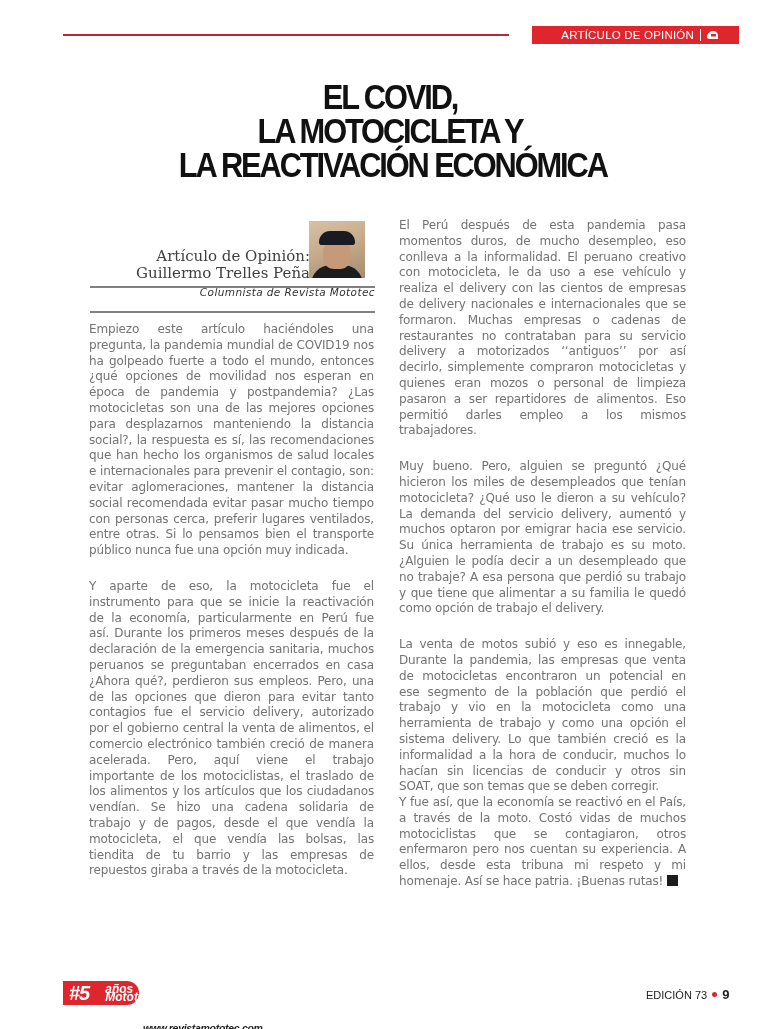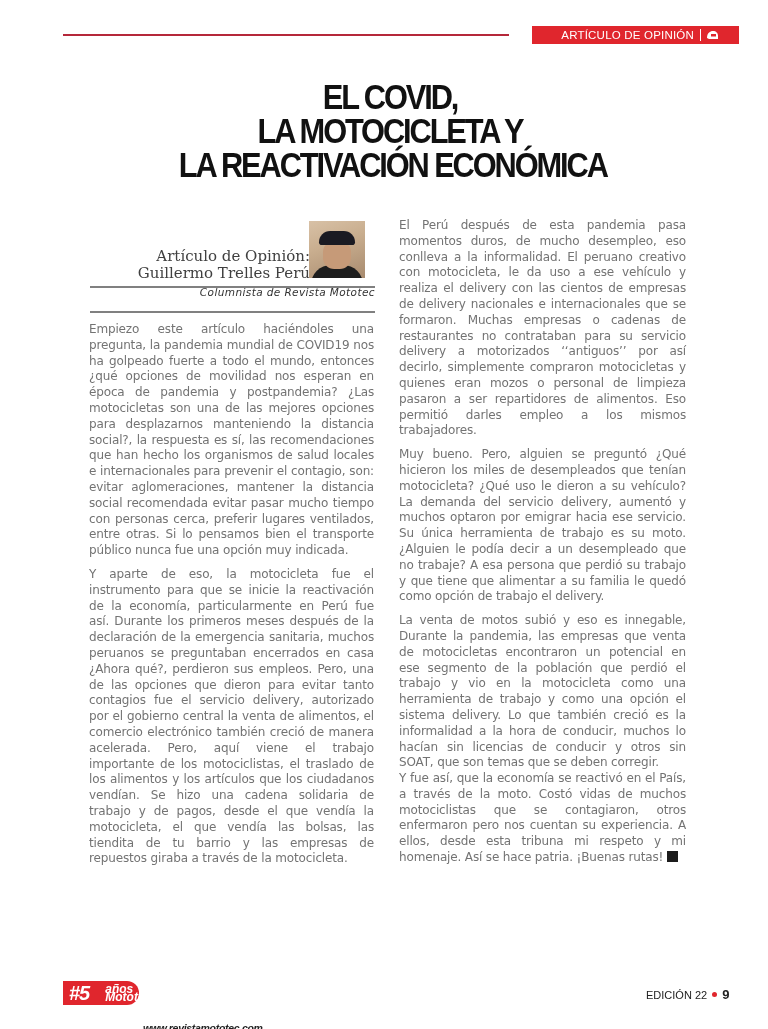--- a/index.html
+++ b/index.html
@@ -22,21 +22,21 @@
   .author-photo .face { position: absolute; left: 14px; top: 20px; width: 28px; height: 28px; background: #c69a78; border-radius: 40%; }
   .author-photo .shirt { position: absolute; left: 2px; top: 44px; width: 52px; height: 20px; background: #1d1d1d; border-radius: 20px 20px 0 0; }
   .rule-a { position: absolute; left: 0; top: 68px; width: 285px; height: 2px; background: #808080; }
   .author-role { position: absolute; right: 5px; top: 68px; font-family: "DejaVu Sans", sans-serif; font-style: italic; font-size: 10.5px; color: #333; letter-spacing: 0.4px; }
   .rule-b { position: absolute; left: 0; top: 93px; width: 285px; height: 2px; background: #808080; }
 
   .col { position: absolute; font-family: "DejaVu Sans", sans-serif; font-size: 12px; line-height: 15.8px; text-align: justify; color: #737373; letter-spacing: -0.15px; }
   .col-left { left: 89px; top: 322px; width: 285px; }
   .col-right { left: 399px; top: 218px; width: 287px; }
   .col p { margin: 0; }
-  .col p.gap { margin-top: 8px; }
+  .col p.gap { margin-top: 20px; }
   .end-mark { display: inline-block; width: 11px; height: 11px; background: #1c1c1c; vertical-align: -1px; margin-left: 4px; }
 
   .footer-logo { position: absolute; left: 63px; top: 981px; width: 76px; height: 24px; background: #e0262d; border-radius: 0 12px 12px 0; color: #fff; display: flex; align-items: center; padding-left: 6px; }
   .footer-logo .num { font-family: "Liberation Sans", sans-serif; font-weight: bold; font-style: italic; font-size: 20px; letter-spacing: -1px; }
   .footer-logo .sub { display: flex; flex-direction: column; font-family: "Liberation Sans", sans-serif; font-weight: bold; font-size: 12px; line-height: 8px; margin-left: 16px; font-style: italic; }
   .footer-url { position: absolute; left: 143px; top: 1022px; font-family: "Liberation Sans", sans-serif; font-weight: bold; font-style: italic; font-size: 10.5px; color: #222; letter-spacing: -0.3px; }
   .footer-edition { position: absolute; left: 646px; top: 987px; font-family: "Liberation Sans", sans-serif; font-size: 11px; color: #222; display: flex; align-items: center; gap: 5px; }
   .footer-edition .dot { width: 5px; height: 5px; border-radius: 50%; background: #e0262d; }
   .footer-edition .page { font-weight: bold; font-size: 13px; }
 </style>
@@ -58,21 +58,21 @@
 
 <h1 class="headline">
   <div>EL COVID,</div>
   <div>LA MOTOCICLETA Y</div>
   <div>LA REACTIVACIÓN ECONÓMICA</div>
 </h1>
 
 <div class="author-block">
   <div class="author-text">
     <div>Artículo de Opinión:</div>
-    <div>Guillermo Trelles Perú</div>
+    <div>Guillermo Trelles Peña</div>
   </div>
   <div class="author-photo">
     <div class="shirt"></div>
     <div class="face"></div>
     <div class="cap"></div>
   </div>
   <div class="rule-a"></div>
   <div class="author-role">Columnista de Revista Mototec</div>
   <div class="rule-b"></div>
 </div>
@@ -92,16 +92,16 @@
 <div class="footer-logo">
   <span class="num">#5</span>
   <span class="sub">
     <span>años</span>
     <span>Mototec</span>
   </span>
 </div>
 <a class="footer-url">www.revistamototec.com</a>
 
 <div class="footer-edition">
-  <span>EDICIÓN 22</span>
+  <span>EDICIÓN 73</span>
   <span class="dot"></span>
   <span class="page">9</span>
 </div>
 
 </body></html>

